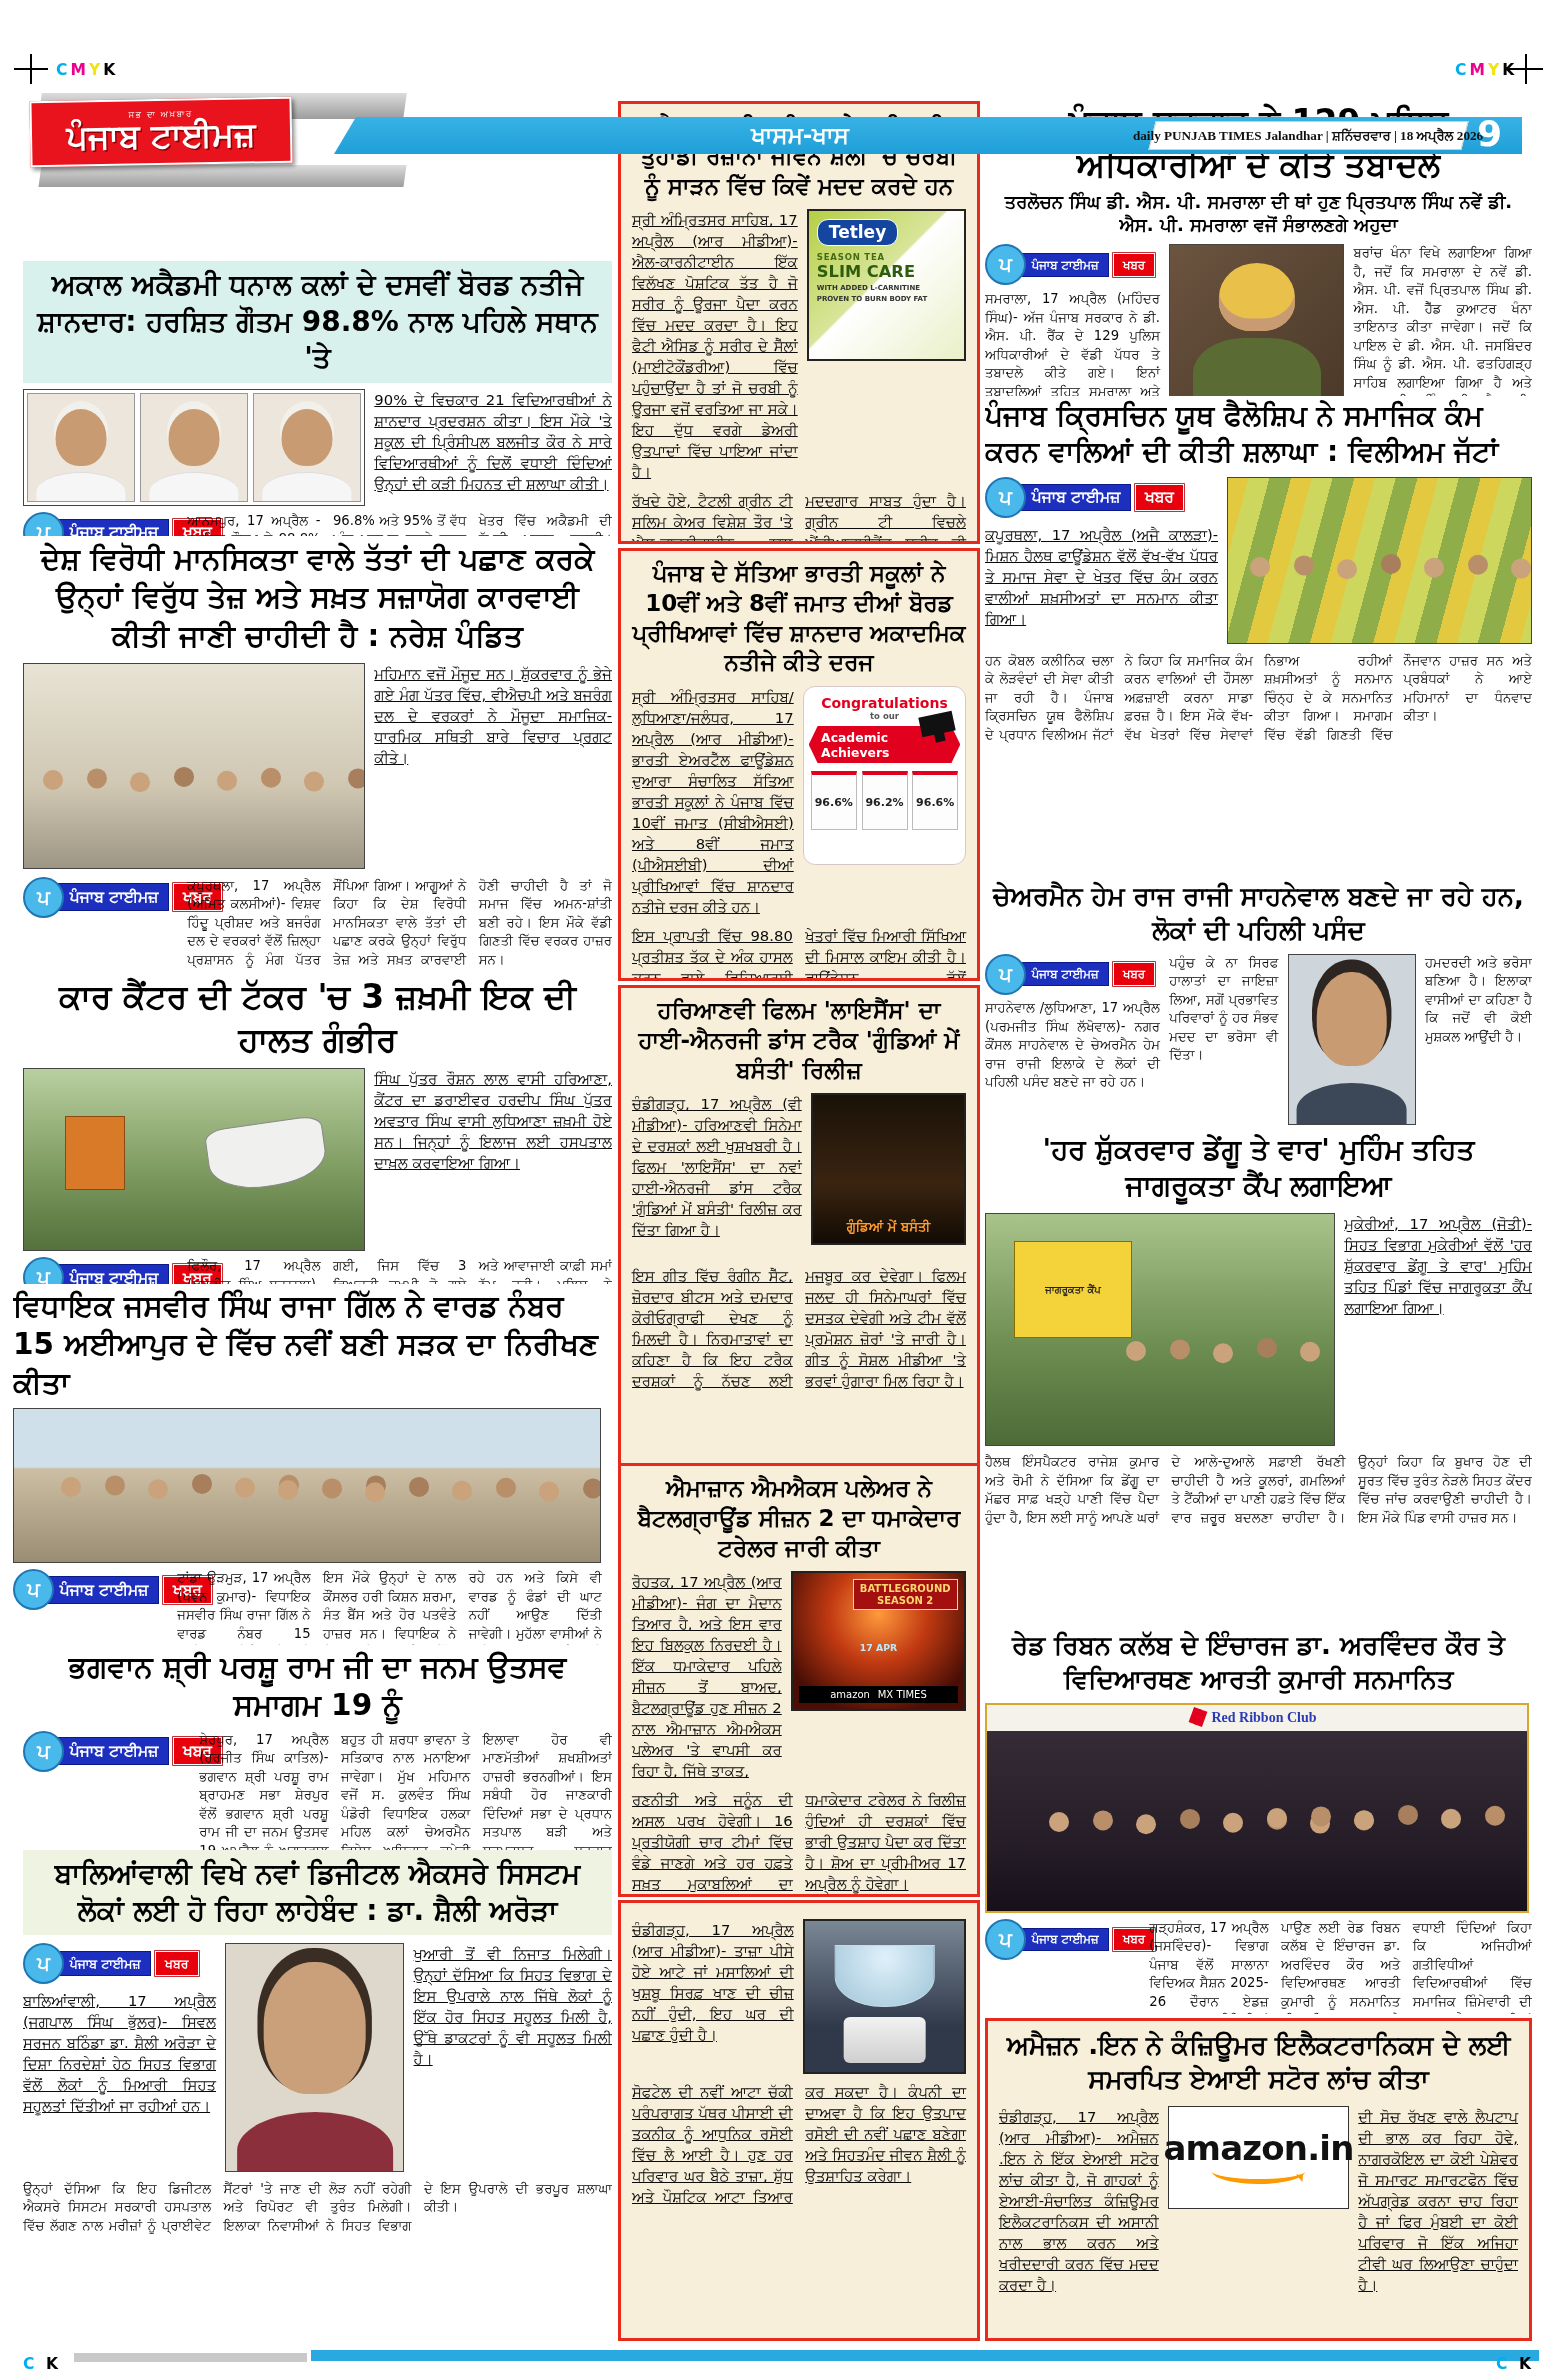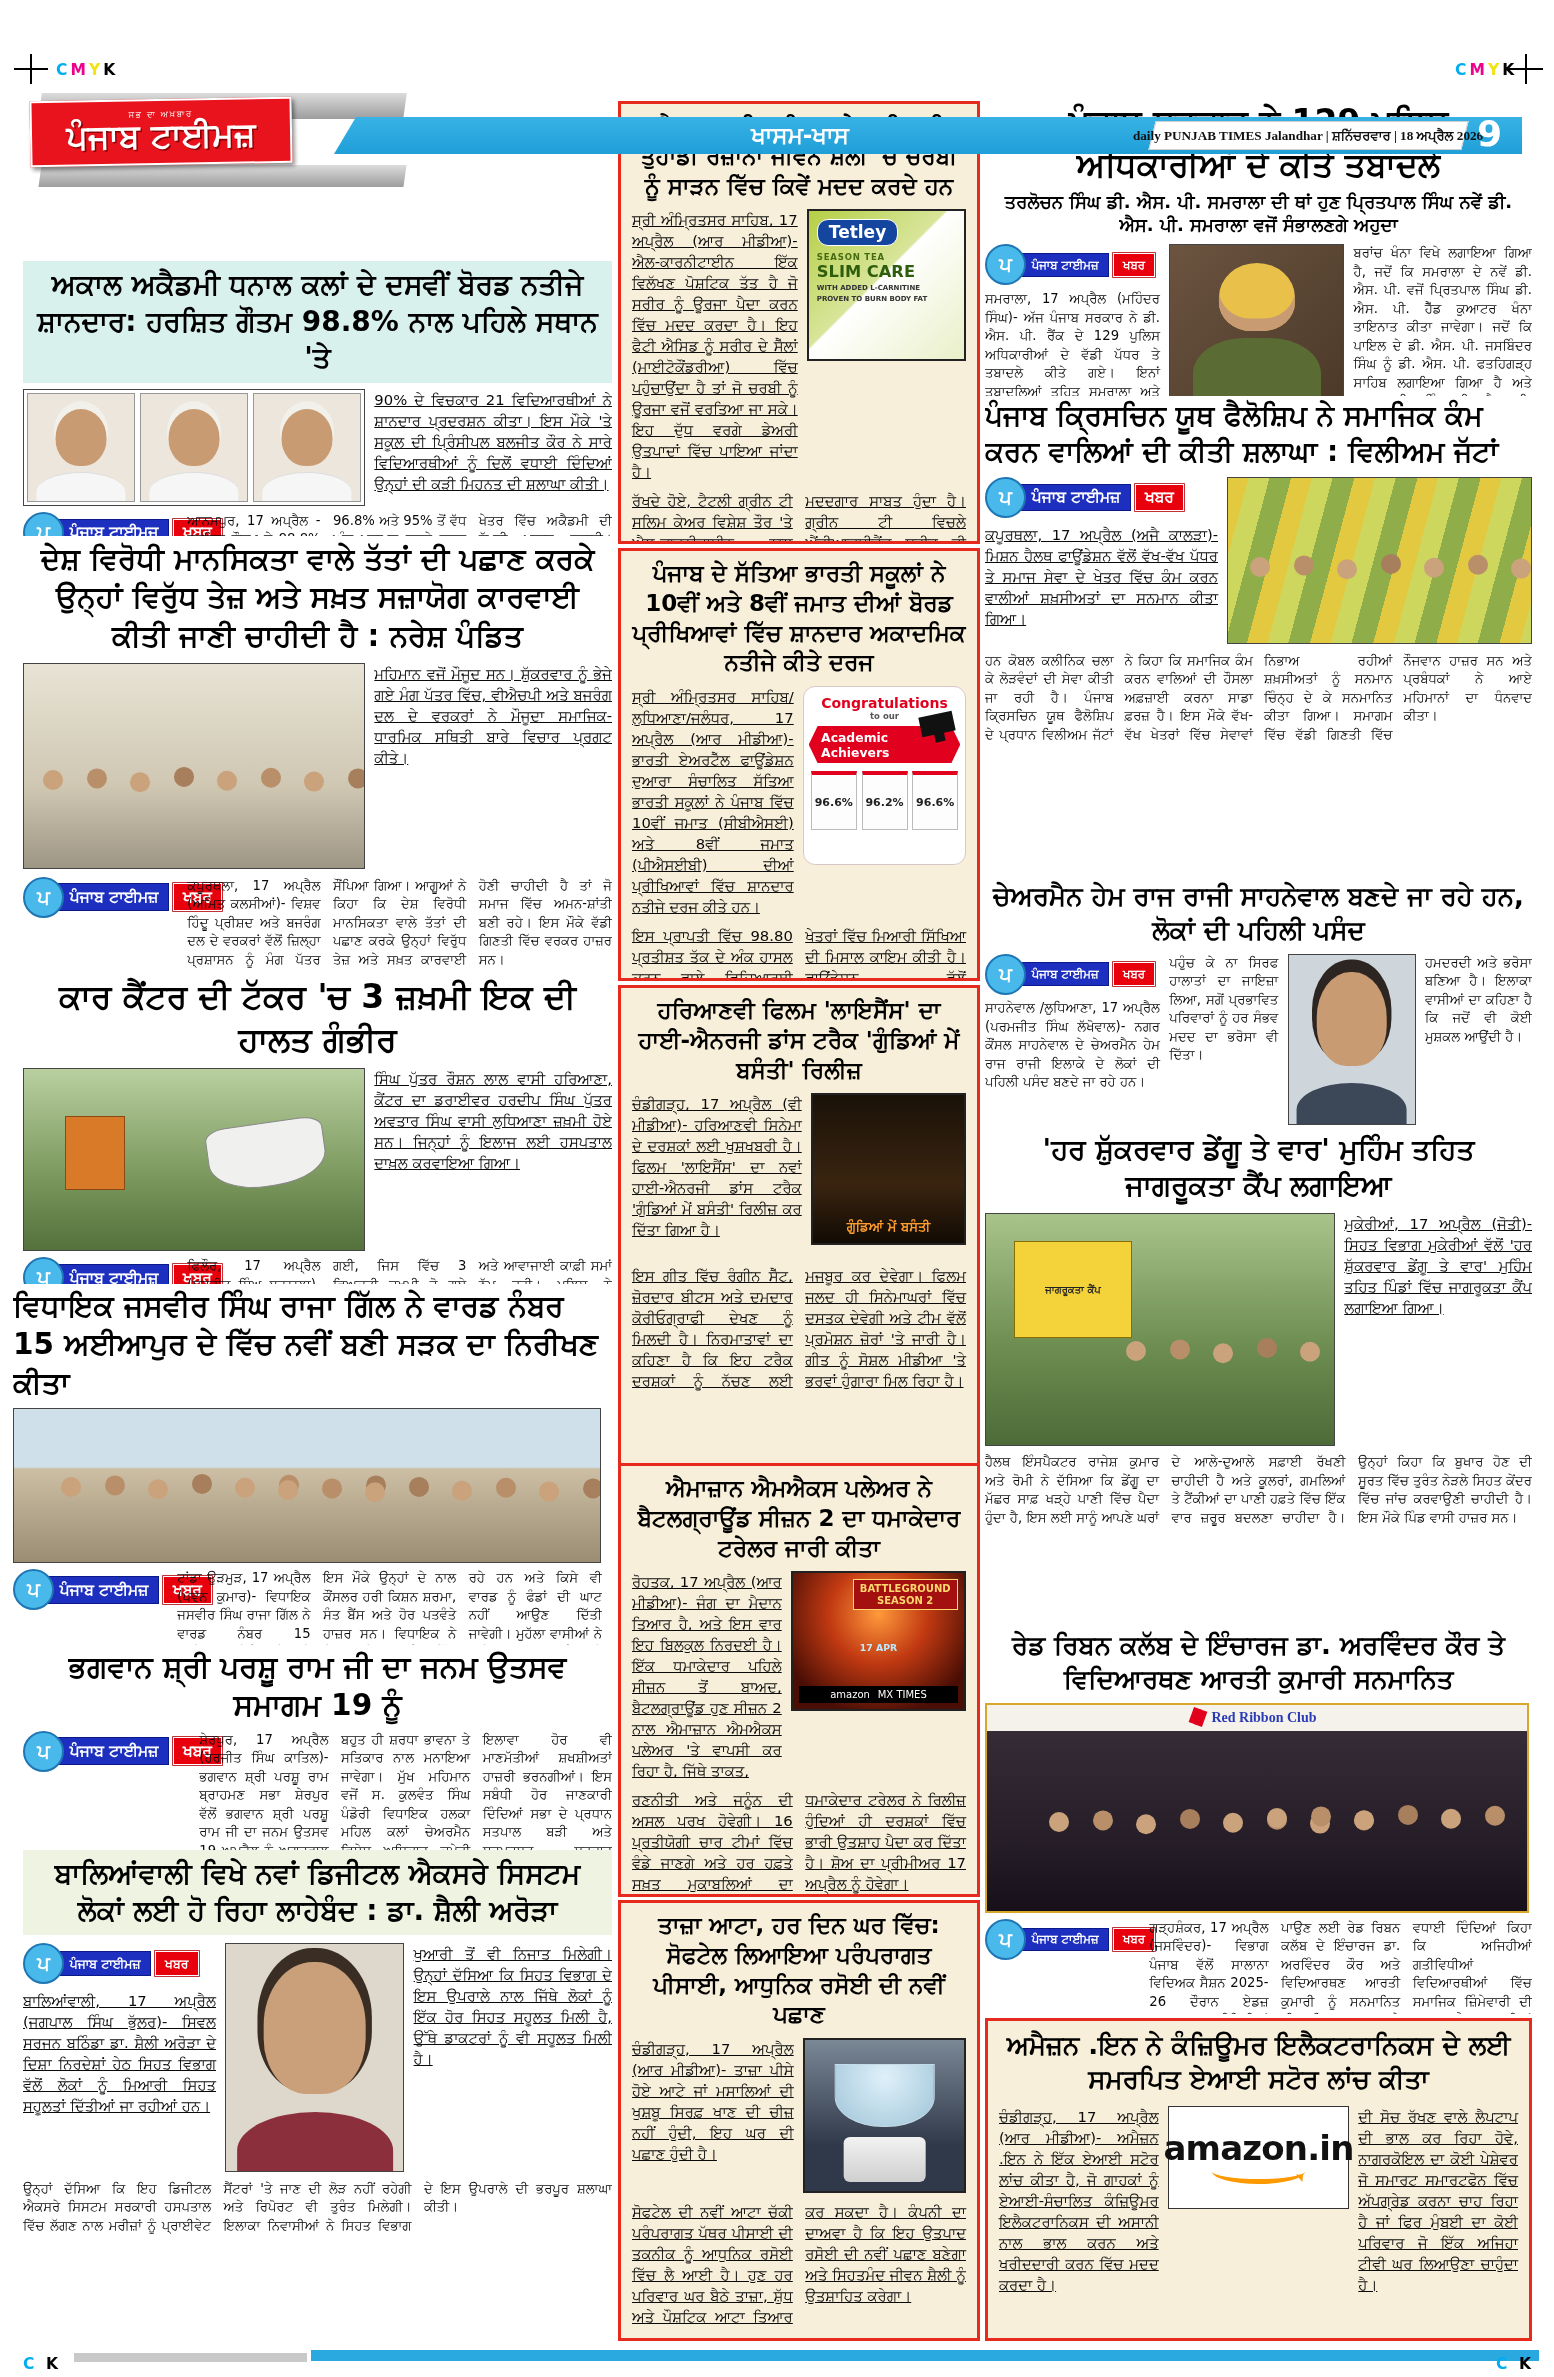--- a/index.html
+++ b/index.html
@@ -310,21 +310,20 @@
         <div class="bgbar">
           <span>amazon</span>
           <span>MX TIMES</span>
         </div>
       </div>
     </div>
     <div class="bd c2" style="margin-top:7.8px">ਰਣਨੀਤੀ ਅਤੇ ਜਨੂੰਨ ਦੀ ਅਸਲ ਪਰਖ ਹੋਵੇਗੀ। 16 ਪ੍ਰਤੀਯੋਗੀ ਚਾਰ ਟੀਮਾਂ ਵਿੱਚ ਵੰਡੇ ਜਾਣਗੇ ਅਤੇ ਹਰ ਹਫ਼ਤੇ ਸਖ਼ਤ ਮੁਕਾਬਲਿਆਂ ਦਾ ਸਾਹਮਣਾ ਕਰਨਗੇ। ਧਮਾਕੇਦਾਰ ਟਰੇਲਰ ਨੇ ਰਿਲੀਜ਼ ਹੁੰਦਿਆਂ ਹੀ ਦਰਸ਼ਕਾਂ ਵਿੱਚ ਭਾਰੀ ਉਤਸ਼ਾਹ ਪੈਦਾ ਕਰ ਦਿੱਤਾ ਹੈ। ਸ਼ੋਅ ਦਾ ਪ੍ਰੀਮੀਅਰ 17 ਅਪ੍ਰੈਲ ਨੂੰ ਹੋਵੇਗਾ।</div>
   </div>
 
   <div class="art redbox" style="left:618px;top:1900px;width:362px;height:441px">
-    <div class="hl h30">ਤਾਜ਼ਾ ਆਟਾ, ਹਰ ਦਿਨ ਘਰ ਵਿੱਚ: ਸੋਫਟੇਲ ਲਿਆਇਆ ਪਰੰਪਰਾਗਤ ਪੀਸਾਈ, ਆਧੁਨਿਕ ਰਸੋਈ ਦੀ ਨਵੀਂ ਪਛਾਣ</div>
     <div class="row" style="margin-top:7.8px">
       <div class="bd" style="flex:1">ਚੰਡੀਗੜ੍ਹ, 17 ਅਪ੍ਰੈਲ (ਆਰ ਮੀਡੀਆ)- ਤਾਜ਼ਾ ਪੀਸੇ ਹੋਏ ਆਟੇ ਜਾਂ ਮਸਾਲਿਆਂ ਦੀ ਖੁਸ਼ਬੂ ਸਿਰਫ਼ ਖਾਣ ਦੀ ਚੀਜ਼ ਨਹੀਂ ਹੁੰਦੀ, ਇਹ ਘਰ ਦੀ ਪਛਾਣ ਹੁੰਦੀ ਹੈ।</div>
       <div class="ph appliance" style="width:163px;height:155px"></div>
     </div>
     <div class="bd c2" style="margin-top:7.8px">ਸੋਫਟੇਲ ਦੀ ਨਵੀਂ ਆਟਾ ਚੱਕੀ ਪਰੰਪਰਾਗਤ ਪੱਥਰ ਪੀਸਾਈ ਦੀ ਤਕਨੀਕ ਨੂੰ ਆਧੁਨਿਕ ਰਸੋਈ ਵਿੱਚ ਲੈ ਆਈ ਹੈ। ਹੁਣ ਹਰ ਪਰਿਵਾਰ ਘਰ ਬੈਠੇ ਤਾਜ਼ਾ, ਸ਼ੁੱਧ ਅਤੇ ਪੌਸ਼ਟਿਕ ਆਟਾ ਤਿਆਰ ਕਰ ਸਕਦਾ ਹੈ। ਕੰਪਨੀ ਦਾ ਦਾਅਵਾ ਹੈ ਕਿ ਇਹ ਉਤਪਾਦ ਰਸੋਈ ਦੀ ਨਵੀਂ ਪਛਾਣ ਬਣੇਗਾ ਅਤੇ ਸਿਹਤਮੰਦ ਜੀਵਨ ਸ਼ੈਲੀ ਨੂੰ ਉਤਸ਼ਾਹਿਤ ਕਰੇਗਾ।</div>
   </div>
 
   <div class="art" style="left:985px;top:101px;width:547px;height:295px">
     <div class="hl h42">ਪੰਜਾਬ ਸਰਕਾਰ ਨੇ 129 ਪੁਲਿਸ ਅਧਿਕਾਰੀਆਂ ਦੇ ਕੀਤੇ ਤਬਾਦਲੇ</div>
     <div class="subhead" style="margin-top:3.1px">ਤਰਲੋਚਨ ਸਿੰਘ ਡੀ. ਐਸ. ਪੀ. ਸਮਰਾਲਾ ਦੀ ਥਾਂ ਹੁਣ ਪ੍ਰਿਤਪਾਲ ਸਿੰਘ ਨਵੇਂ ਡੀ. ਐਸ. ਪੀ. ਸਮਰਾਲਾ ਵਜੋਂ ਸੰਭਾਲਣਗੇ ਅਹੁਦਾ</div>

